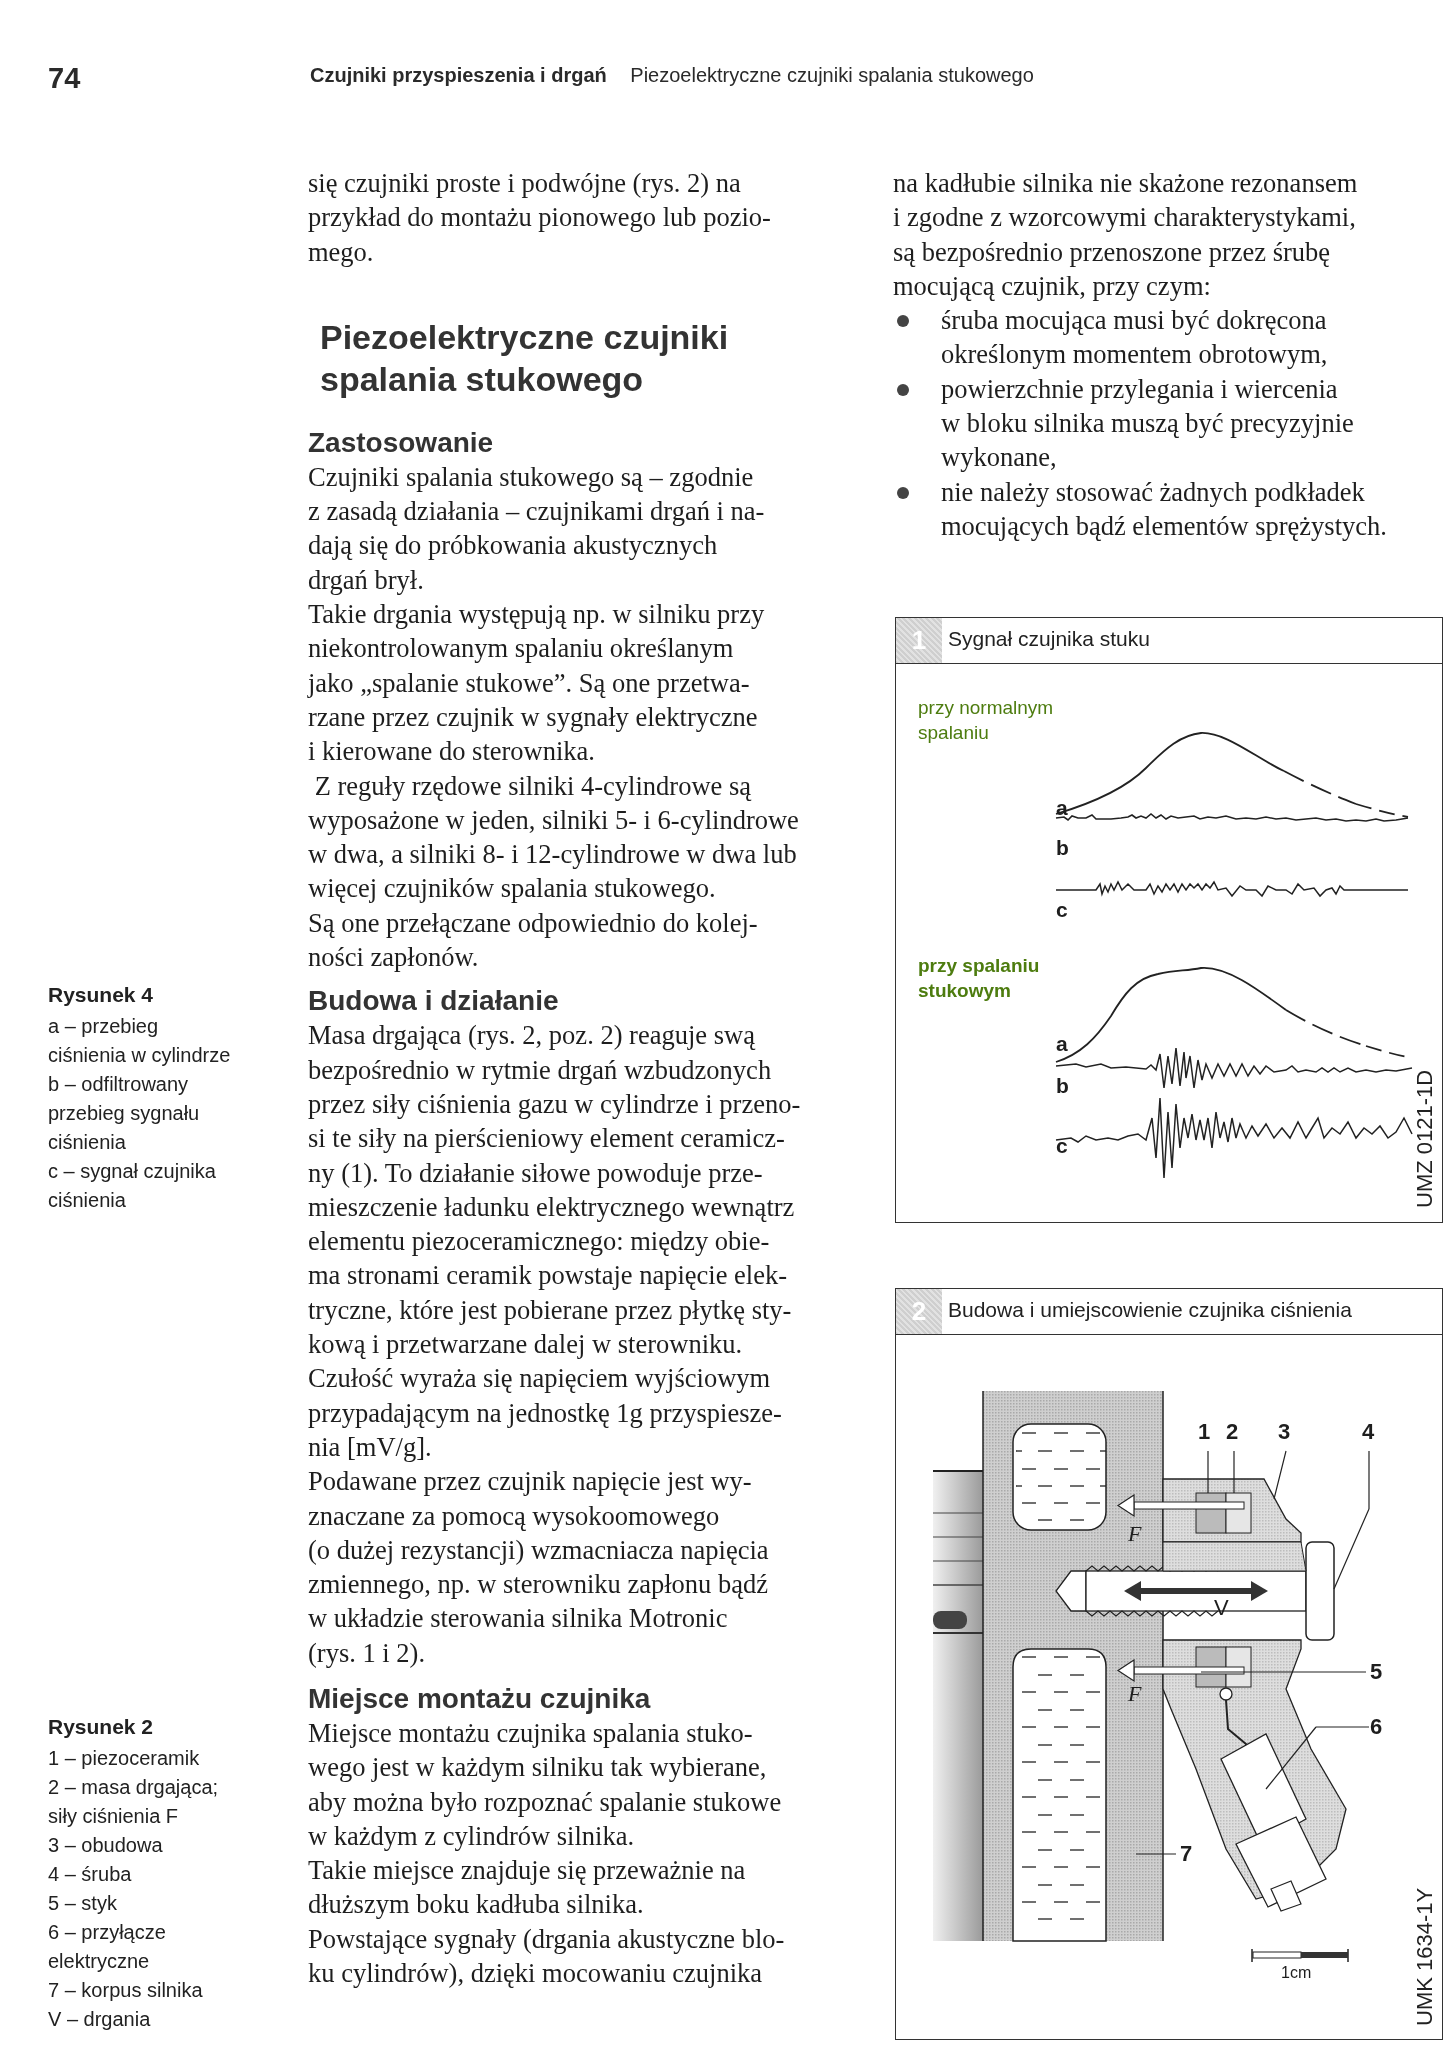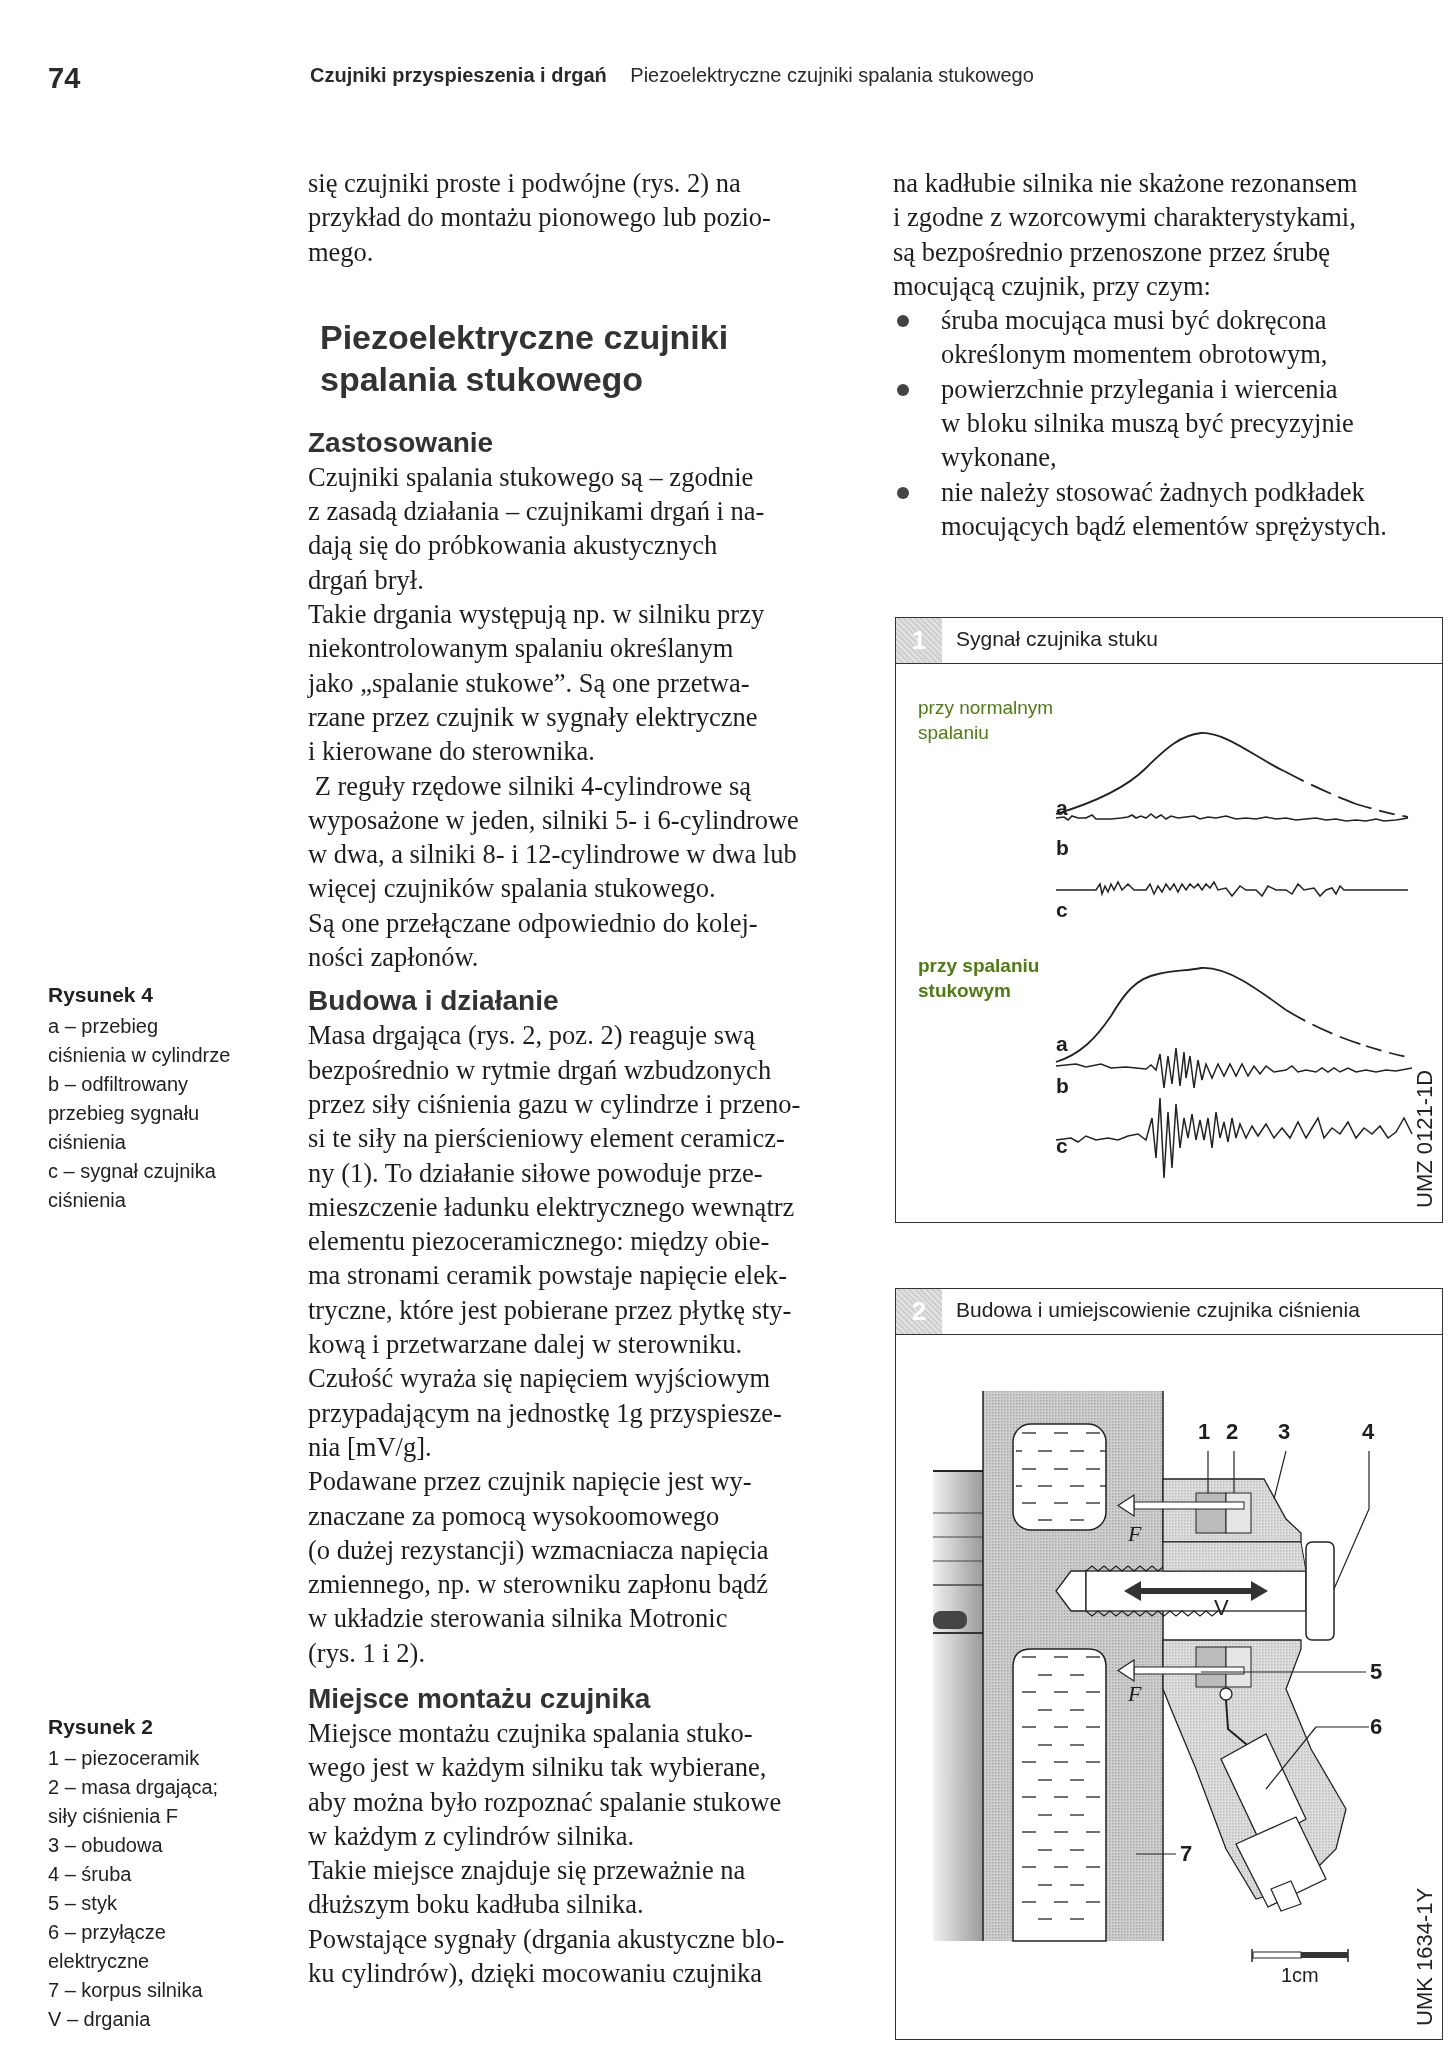--- a/index.html
+++ b/index.html
@@ -27,21 +27,21 @@
   ul.bul { list-style:none; margin:0; padding:0; }
   ul.bul li { position:relative; padding-left:48px; }
   ul.bul li::before { content:""; position:absolute; left:4px; top:12px; width:12px; height:12px; border-radius:50%; background:#444; }
 
   
   .fig { border:1.5px solid #333; background:#fff; box-sizing:border-box; }
   .fig-head { position:absolute; left:0; top:0; right:0; height:45px; border-bottom:1.5px solid #333; }
   .fig-num { position:absolute; left:0; top:0; width:46px; height:45px;
              background:repeating-linear-gradient(45deg,#cfcfcf 0 2px,#e2e2e2 2px 4px);
              color:#fff; font-family:"Liberation Sans",sans-serif; font-weight:bold; font-size:26px; text-align:center; line-height:45px; }
-  .fig-title { position:absolute; left:60px; top:9px; font-family:"Liberation Sans",sans-serif; font-size:21px; color:#222; white-space:nowrap; }
+  .fig-title { position:absolute; left:52px; top:9px; font-family:"Liberation Sans",sans-serif; font-size:21px; color:#222; white-space:nowrap; }
   .fig-label { font-family:"Liberation Sans",sans-serif; font-size:19px; line-height:25px; color:#4d7c0f; }
   .code-v { font-family:"Liberation Sans",sans-serif; font-size:22px; color:#222; transform:rotate(-90deg); transform-origin:left top; white-space:nowrap; }
 </style>
 </head>
 <body>
 
 <div class="abs sans page-num">74</div>
 <div class="abs sans run-head">
   <span class="b">Czujniki przyspieszenia i drgań</span>
   <span>Piezoelektryczne czujniki spalania stukowego</span>
@@ -365,15 +365,15 @@
   <div class="abs sans" style="left:302px; top:130px; font-weight:bold; font-size:22px;">1</div>
   <div class="abs sans" style="left:330px; top:130px; font-weight:bold; font-size:22px;">2</div>
   <div class="abs sans" style="left:382px; top:130px; font-weight:bold; font-size:22px;">3</div>
   <div class="abs sans" style="left:466px; top:130px; font-weight:bold; font-size:22px;">4</div>
   <div class="abs sans" style="left:474px; top:370px; font-weight:bold; font-size:22px;">5</div>
   <div class="abs sans" style="left:474px; top:425px; font-weight:bold; font-size:22px;">6</div>
   <div class="abs sans" style="left:284px; top:552px; font-weight:bold; font-size:22px;">7</div>
   <div class="abs serif" style="left:232px; top:232px; font-style:italic; font-size:22px;">F</div>
   <div class="abs serif" style="left:232px; top:392px; font-style:italic; font-size:22px;">F</div>
   <div class="abs sans" style="left:318px; top:306px; font-size:22px;">V</div>
-  <div class="abs sans" style="left:385px; top:675px; font-size:20px;">1cm</div>
+  <div class="abs sans" style="left:385px; top:675px; font-size:16px;">1cm</div>
   <div class="abs code-v" style="left:516px; top:737px;">UMK 1634-1Y</div>
 </div>
 
 </body></html>

